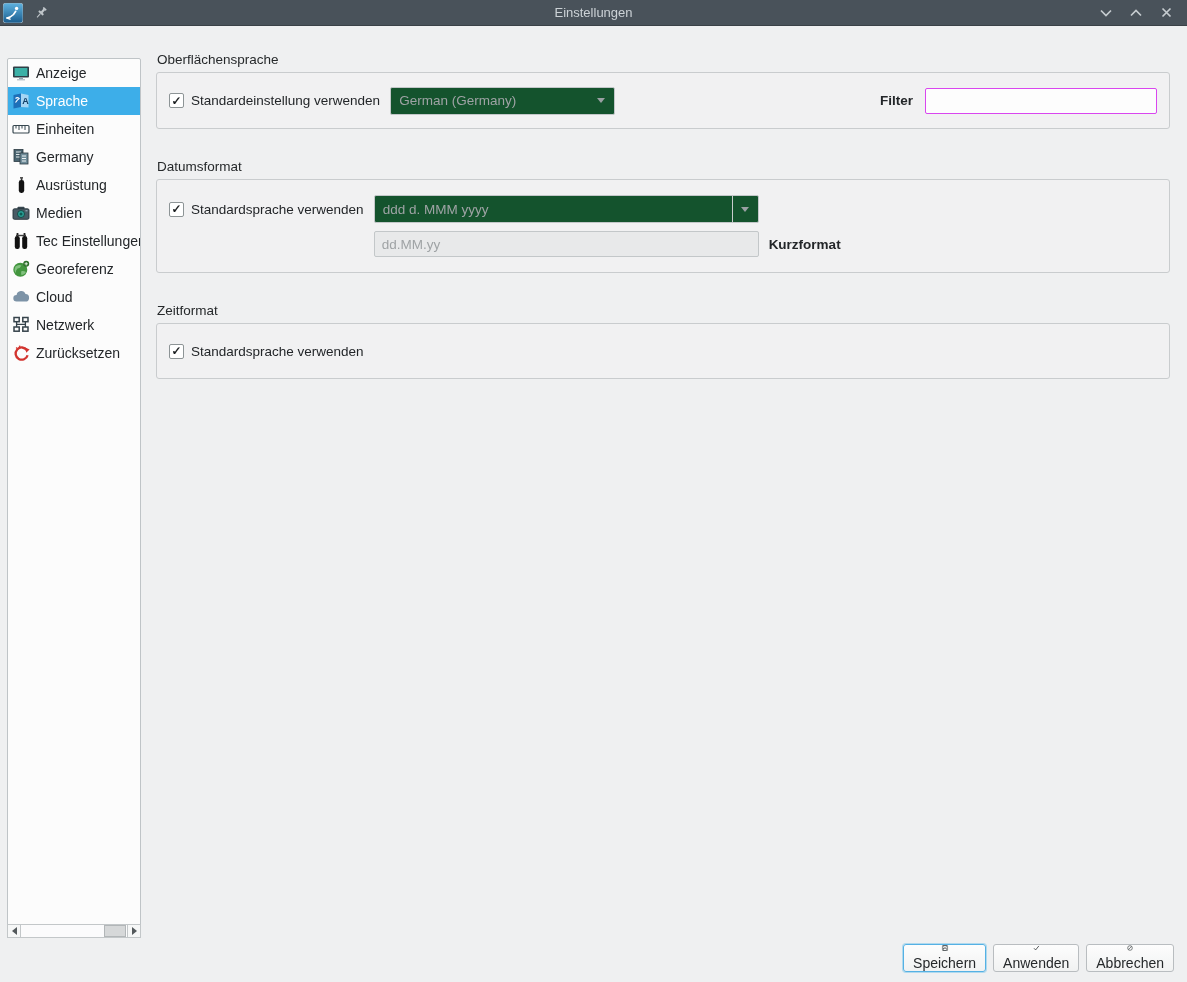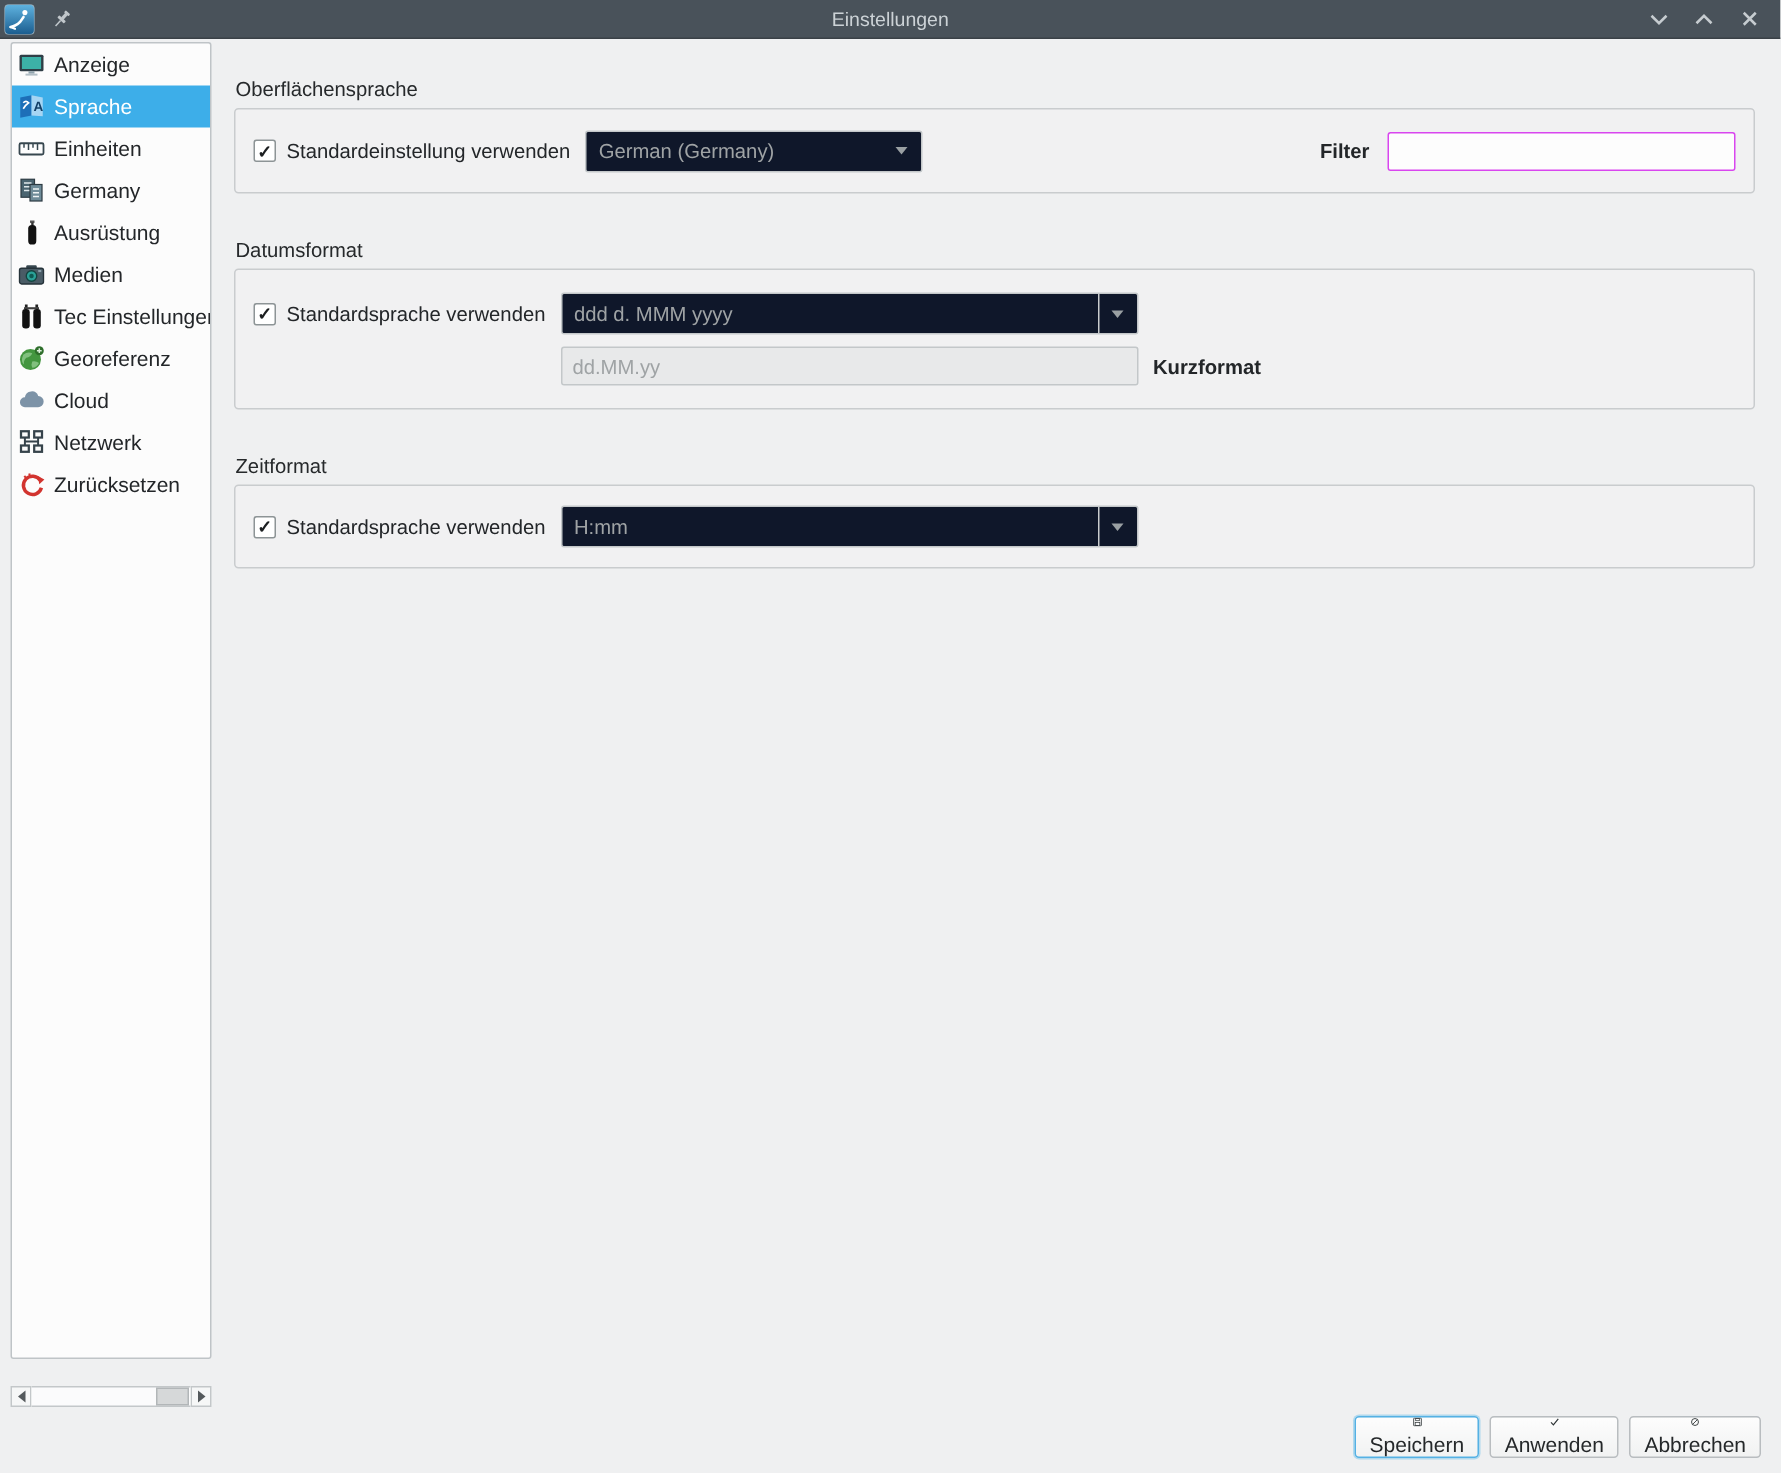--- a/index.html
+++ b/index.html
@@ -20,21 +20,21 @@
   .titlebar .pin { margin-left:11px; width:14px; height:14px; opacity:.9; }
   .titlebar .title {
     position:absolute; left:0; right:0; text-align:center;
     color:#ccd2d6; font-size:13px; pointer-events:none;
   }
   .win-controls { margin-left:auto; display:flex; align-items:center; gap:12px; padding-right:12px; }
   .win-btn { width:18px; height:18px; display:flex; align-items:center; justify-content:center; cursor:pointer; }
 
   
   .sidebar {
-    position:absolute; left:7px; top:28px; width:134px; height:878px;
+    position:absolute; left:7px; top:58px; width:134px; height:878px;
     background:#fcfcfc; border:1px solid #bfc4c7; border-radius:2px;
     overflow:hidden;
   }
   .side-item {
     height:28px; display:flex; align-items:center; gap:6px;
     padding-left:4px; white-space:nowrap; font-size:14px; cursor:pointer;
   }
   .side-item svg { flex:0 0 auto; }
   .side-item.selected { background:#3daee9; color:#fff; }
 
@@ -65,21 +65,21 @@
 
   .cb-wrap { display:flex; align-items:center; gap:7px; cursor:pointer; }
   .checkbox {
     width:15px; height:15px; background:#fff; border:1px solid #8d9496; border-radius:2px;
     display:flex; align-items:center; justify-content:center;
     font-size:12px; font-weight:bold; color:#1b1e20; line-height:1;
   }
   .cb-label { font-size:13.5px; }
 
   .combo {
-    height:28px; background:#0f172a; border:1px solid #c3c7c9; border-radius:2px;
+    height:28px; background:#14532d; border:1px solid #c3c7c9; border-radius:2px;
     color:#9fa3a5; display:flex; align-items:center; font-size:13.5px;
   }
   .combo .val { padding:0 8px; flex:1; overflow:hidden; white-space:nowrap; }
   .combo .arrow-cell { width:26px; align-self:stretch; display:flex; align-items:center; justify-content:center; }
   .combo.split .arrow-cell { border-left:1px solid #c9cccd; }
   .caret { width:0; height:0; border-left:4px solid transparent; border-right:4px solid transparent; border-top:5px solid #9aa0a3; }
 
   .txt-input {
     height:26px; border:1px solid #d946ef; border-radius:2px; background:#fdfdfd;
     font-family:"Liberation Sans",sans-serif; font-size:13.5px; color:#232629; padding:0 7px;
@@ -313,26 +313,20 @@
     </div>
   </div>
 
   <div class="group-label later">Zeitformat</div>
   <div class="gbox h3">
     <div class="fmt-grid">
       <div class="cb-wrap">
         <span class="checkbox">✓</span>
         <span class="cb-label">Standardsprache verwenden</span>
       </div>
-      <div class="combo split w385">
-        <span class="val">H:mm</span>
-        <span class="arrow-cell">
-            <span class="caret"></span>
-          </span>
-      </div>
     </div>
   </div>
 
 </div>
 
 <div class="footer">
   <button class="btn focused">
     <svg width="14" height="14" viewBox="0 0 14 14">
       <rect x="1" y="1" width="12" height="12" rx="1" fill="none" stroke="#2e3436" stroke-width="1.3"></rect>
       <rect x="4.2" y="1.4" width="5.6" height="3.6" fill="none" stroke="#2e3436" stroke-width="1.1"></rect>

